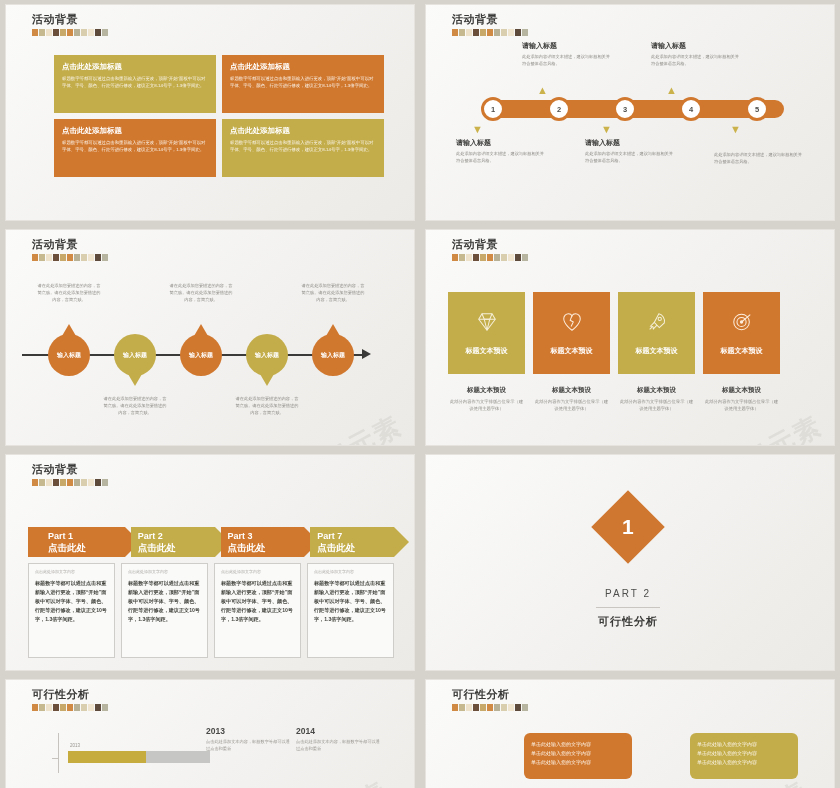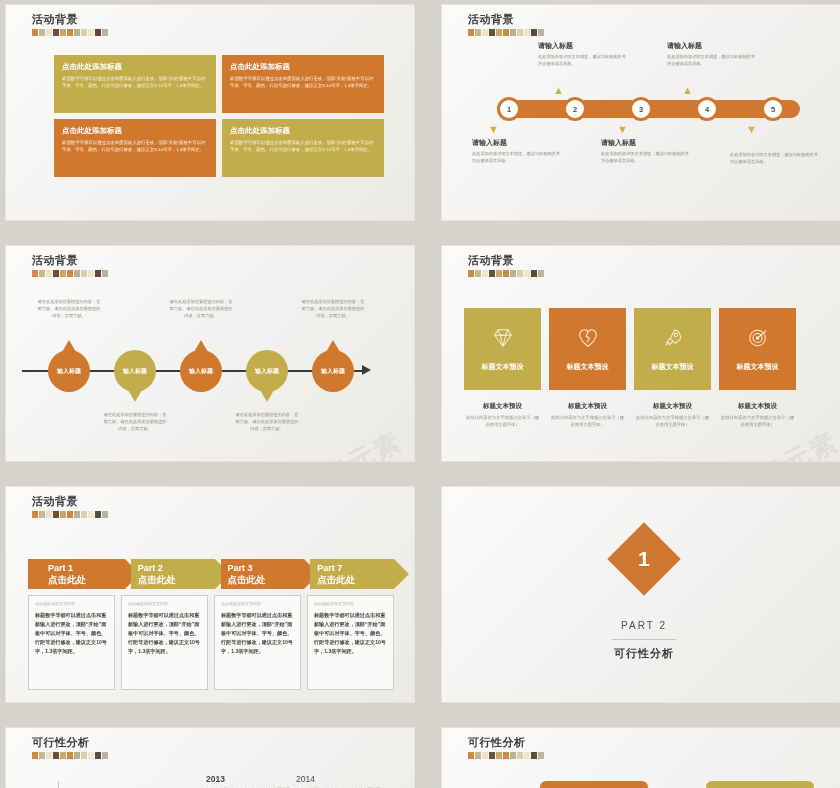--- a/index.html
+++ b/index.html
@@ -7,21 +7,20 @@
     width:840px;height:788px;overflow:hidden;
     background:#d6d2cc;
     font-family:"Liberation Sans","DejaVu Sans",sans-serif;
   }
   .grid{
     width:840px;height:788px;
     display:grid;
     grid-template-columns:420px 420px;
     grid-auto-rows:225px;
     box-sizing:border-box;
-    gap:16px;
   }
   .slide{
     position:relative;
     background:linear-gradient(135deg,#fbfbfa 0%,#f2f1ef 55%,#eceae6 100%);
     border:1px solid #e6e3df;
     box-sizing:border-box;
     margin:4px 5px;
     overflow:hidden;
   }
   .slide.r1{height:217px;}
@@ -413,21 +412,21 @@
     <div style="position:absolute;left:64px;top:63px;font-size:4.5px;color:#97948f;">2013</div>
     <div style="position:absolute;left:62px;top:71px;width:142px;height:12px;background:#c6c6c4;">
       <div id="barfill" style="position: absolute; left: 0px; top: 0px; height: 12px; background: rgb(198, 171, 62); width: 55%;"></div>
     </div>
 
     <div style="position:absolute;left:200px;top:46px;width:84px;">
       <div style="font-size:8.5px;font-weight:bold;color:#4a4a48;margin-bottom:3px;">2013</div>
       <div style="font-size:4.2px;color:#98958f;line-height:6.6px;">点击此处添加文本内容，标题数字等都可以通过点击和重新</div>
     </div>
     <div style="position:absolute;left:290px;top:46px;width:84px;">
-      <div style="font-size:8.5px;font-weight:normal;color:#4a4a48;margin-bottom:3px;">2014</div>
+      <div style="font-size:8.5px;font-weight:bold;color:#4a4a48;margin-bottom:3px;">2014</div>
       <div style="font-size:4.2px;color:#98958f;line-height:6.6px;">点击此处添加文本内容，标题数字等都可以通过点击和重新</div>
     </div>
 
     <div class="wm" style="bottom:90px;right:20px;">氪元素</div>
   </div>
 
   <div class="slide">
     <div class="head">
       <div class="htitle">可行性分析</div>
       <div class="swatches" id="sw8">

